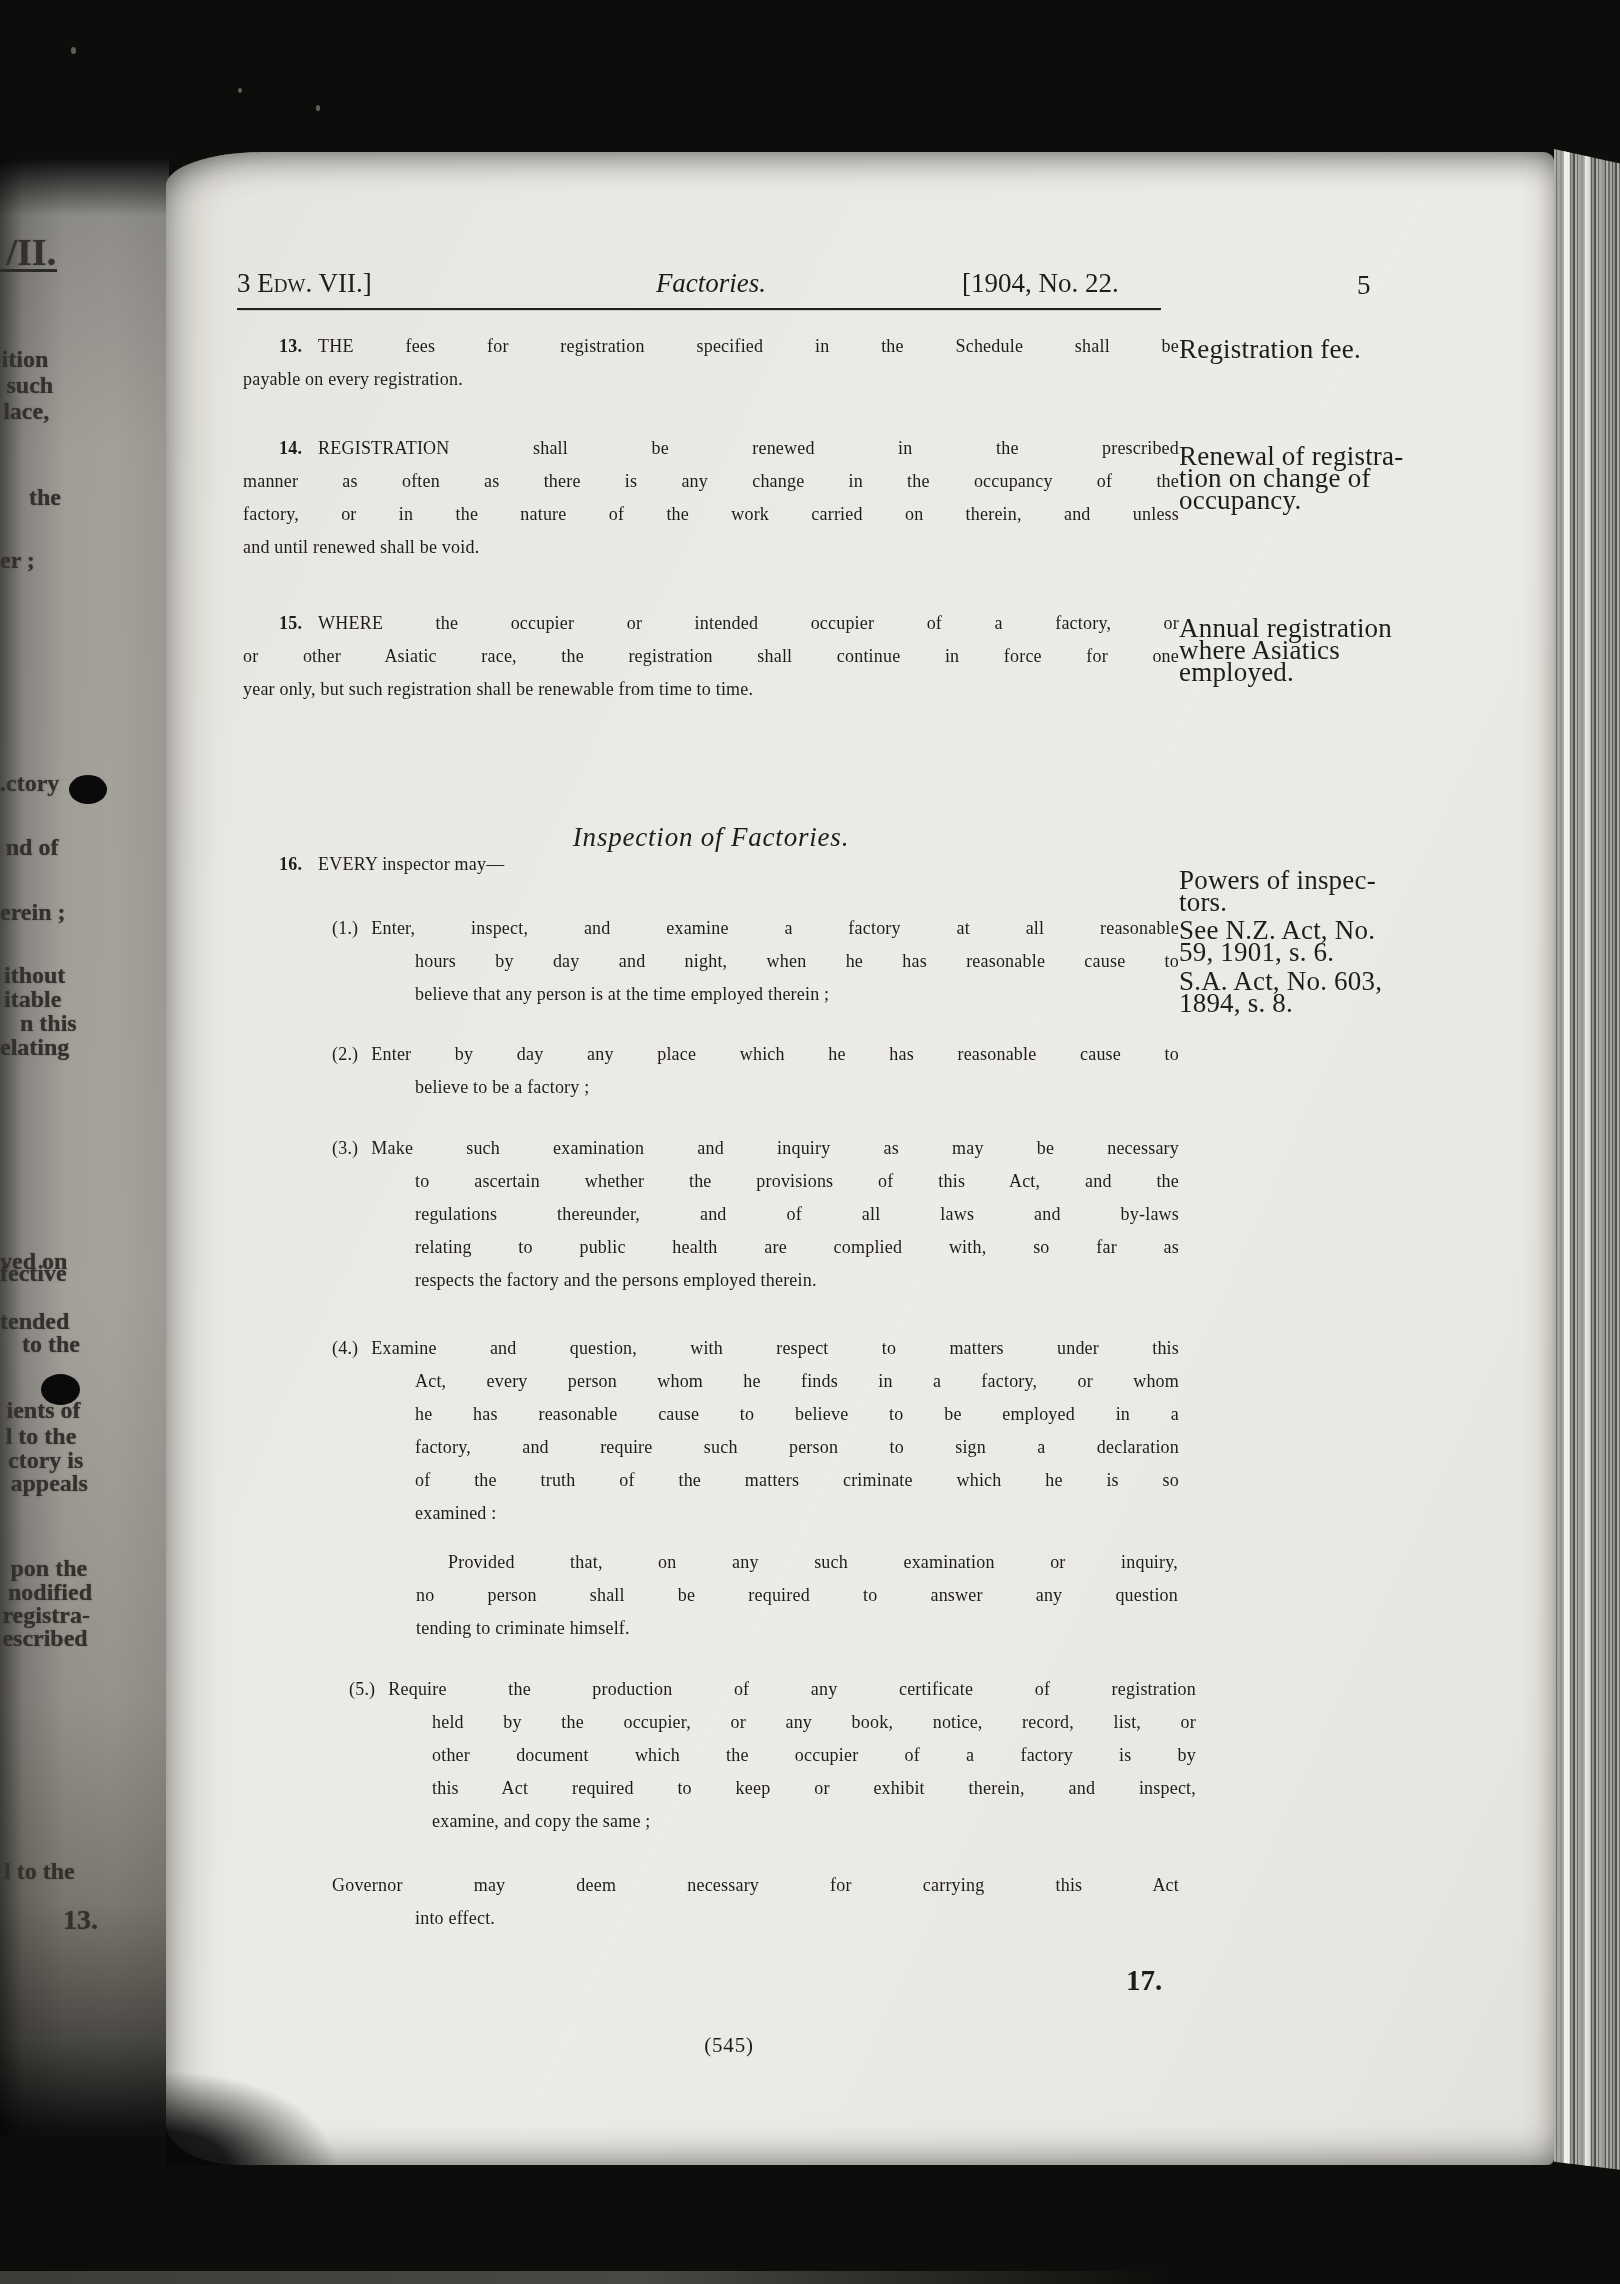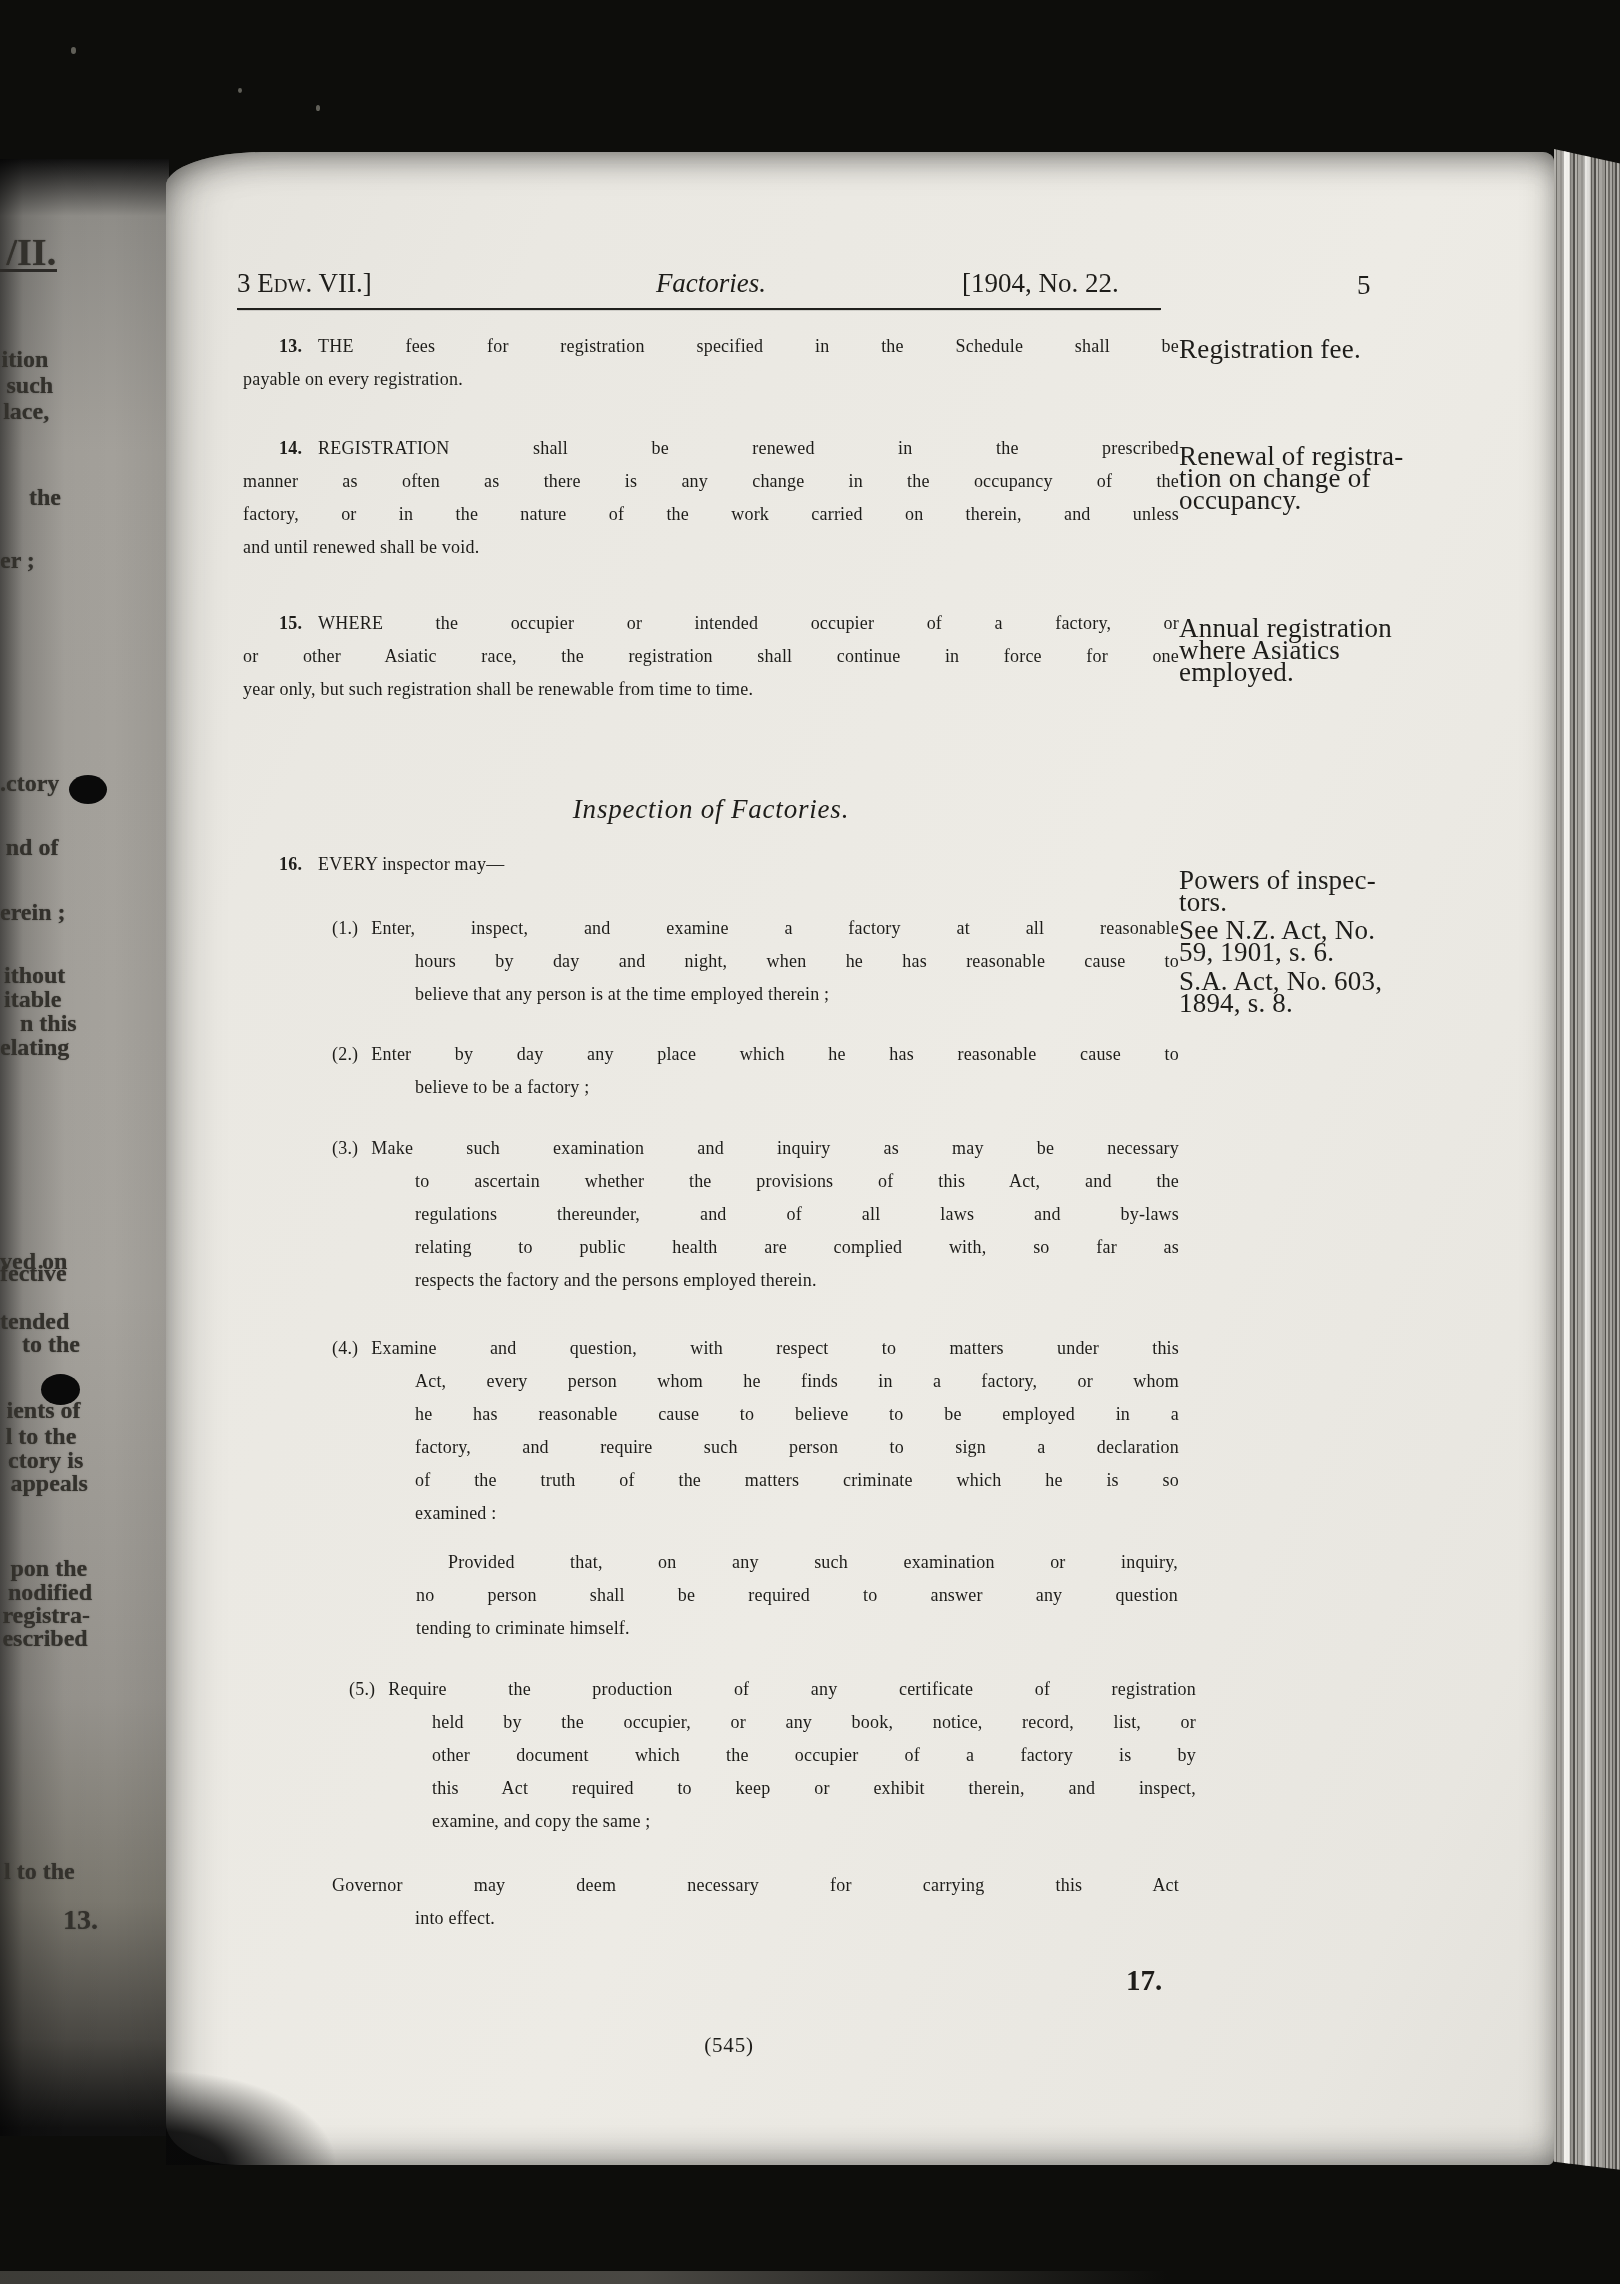--- a/index.html
+++ b/index.html
@@ -65,21 +65,21 @@
   .para{font-size:18px;letter-spacing:0.2px;}
   .para .line{line-height:33px;text-align:justify;text-align-last:justify;}
   .para .line:last-child{text-align-last:left;}
   .body-sec .line:first-child{text-indent:36px;}
   .secnum{font-weight:bold;padding-right:16px;}
   .marker{padding-right:13px;}
   .item .line{margin-left:83px;}
   .item .line:first-child{margin-left:0;}
   .proviso .line:first-child{text-indent:32px;}
   .single .line{text-align-last:left !important;}
-  .crosshead{font-size:27px;font-style:italic;letter-spacing:0.8px;}
+  .crosshead{font-size:27px;font-style:italic;letter-spacing:0.8px;margin-top:28px;}
   .mnote{font-size:27px;letter-spacing:0.2px;}
   .mnote .line{line-height:22px;text-align:left;text-align-last:left;}
   .catchword{font-size:29px;font-weight:bold;}
   .footer-sig{font-size:21px;letter-spacing:0.8px;}
 </style>
 </head>
 <body>
 
 <div id="gutter"></div>
 <div id="gutter-frags">

